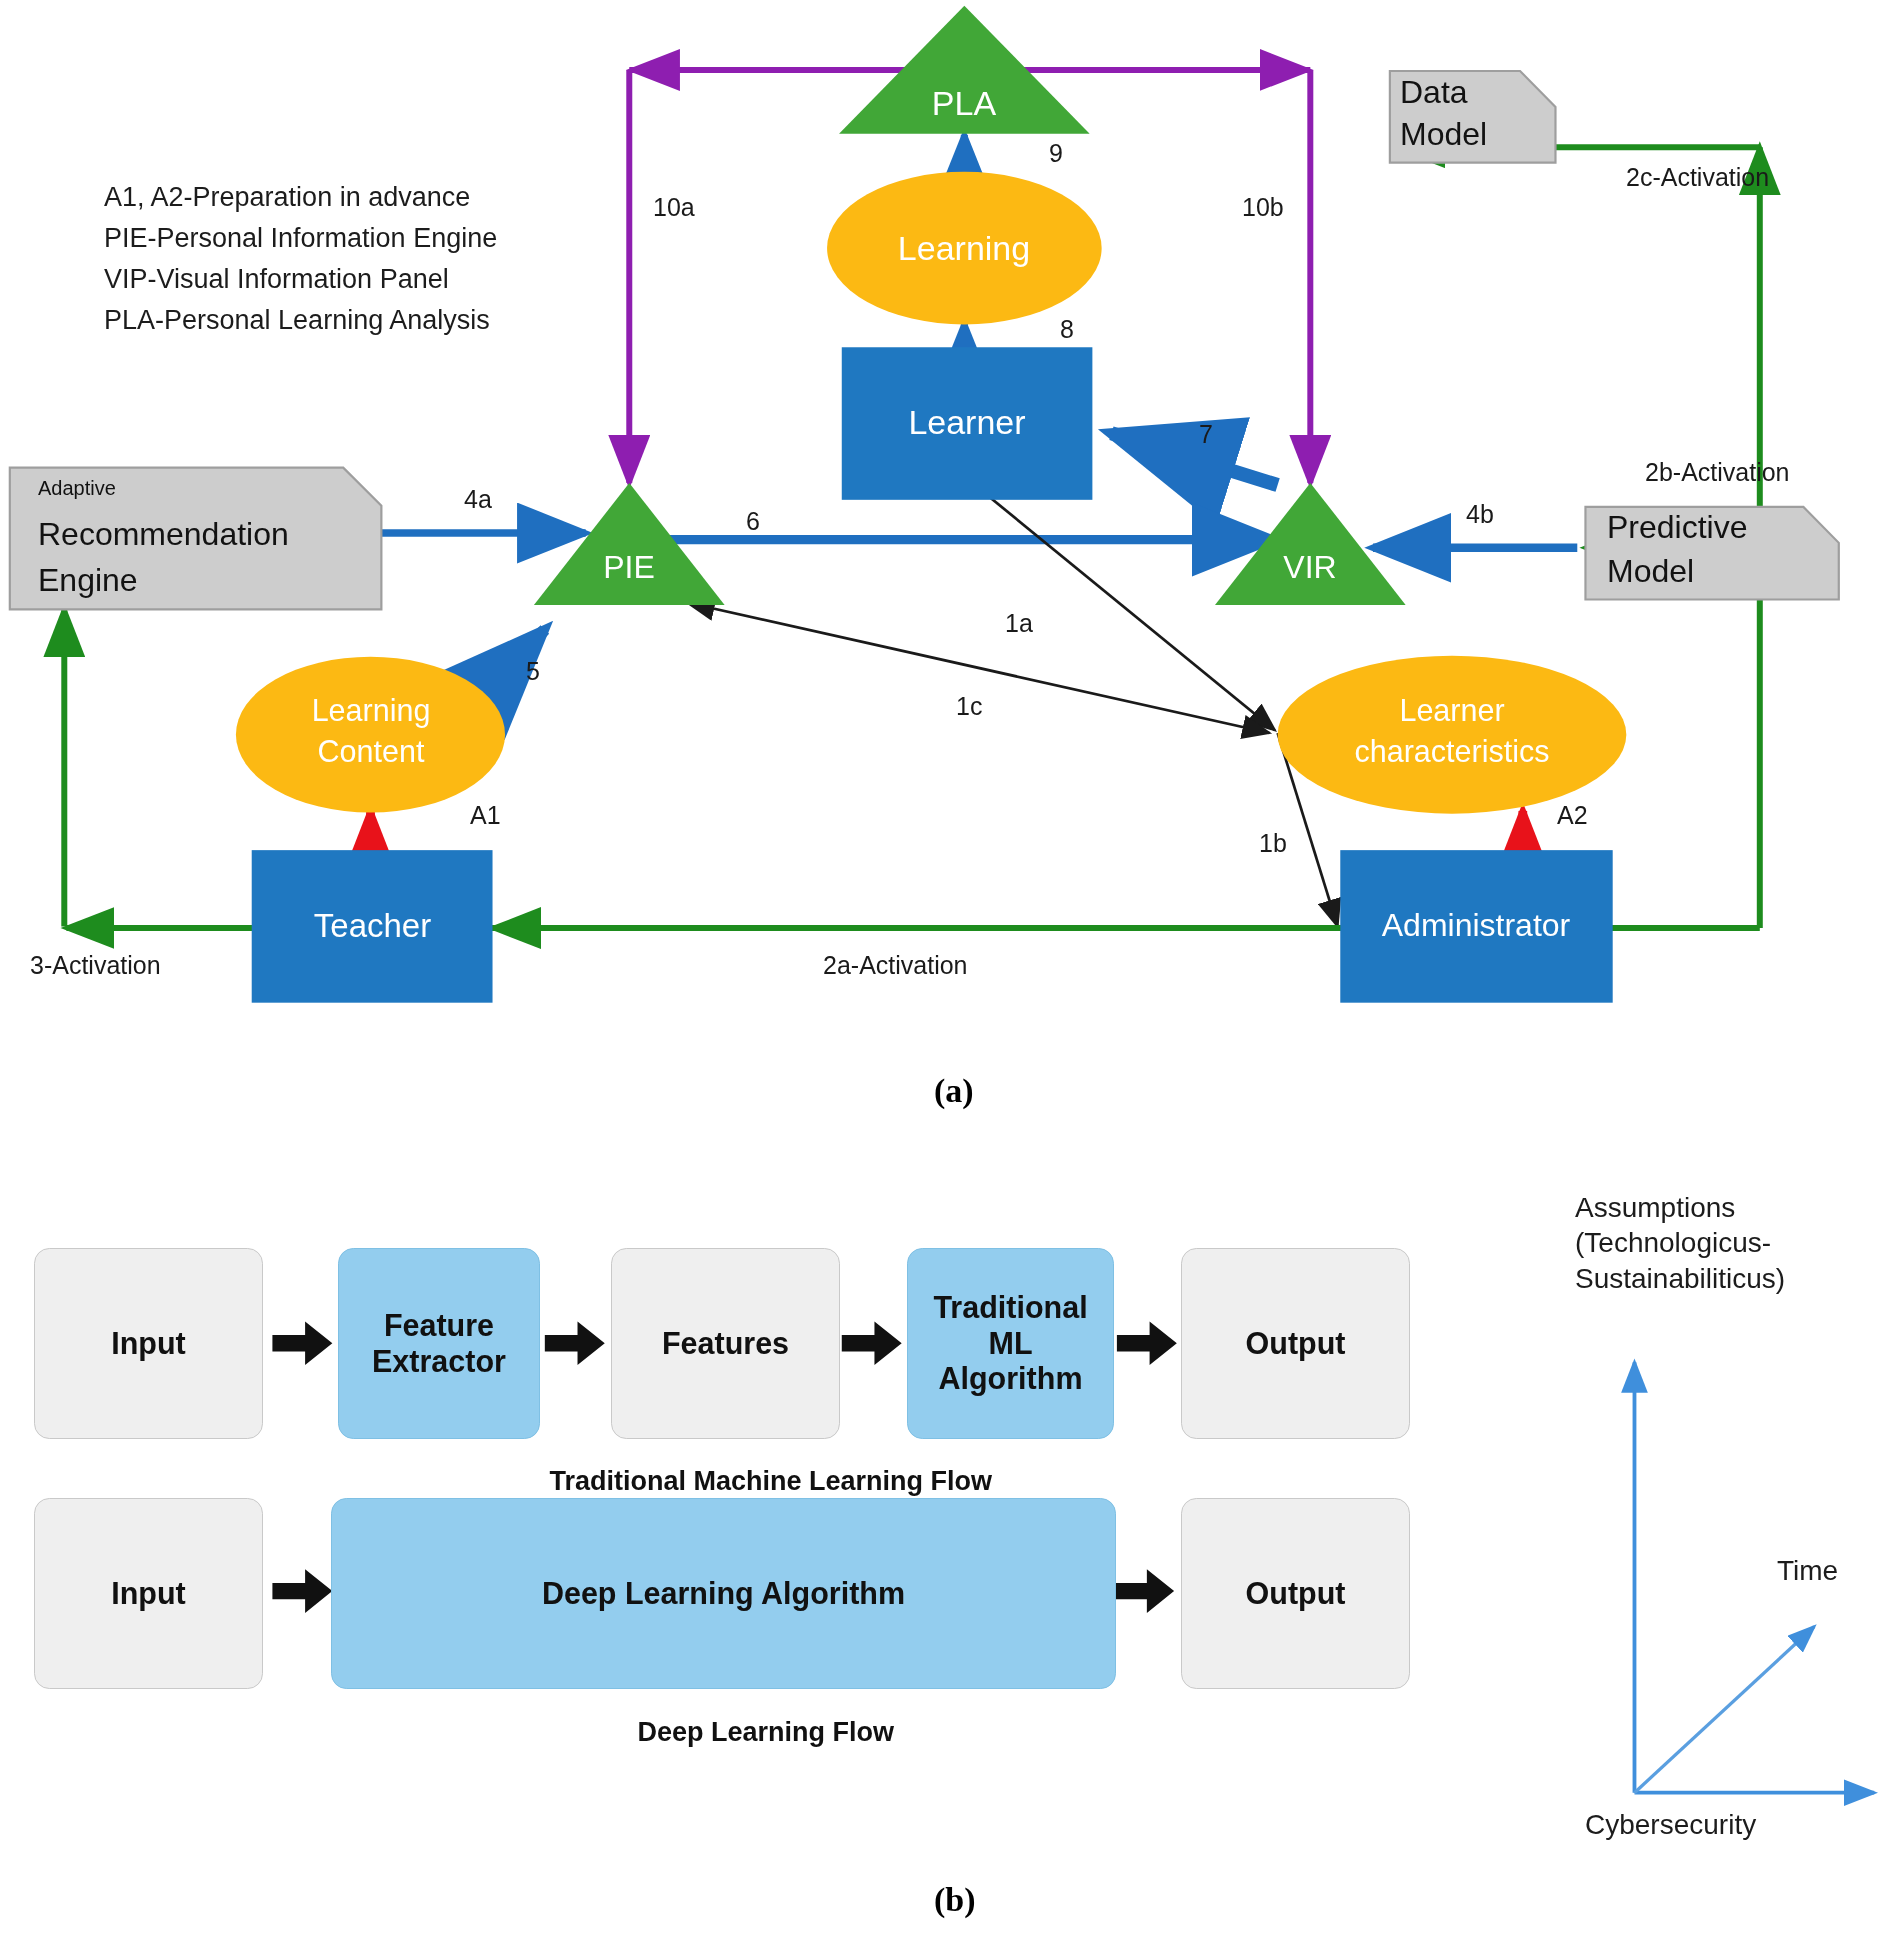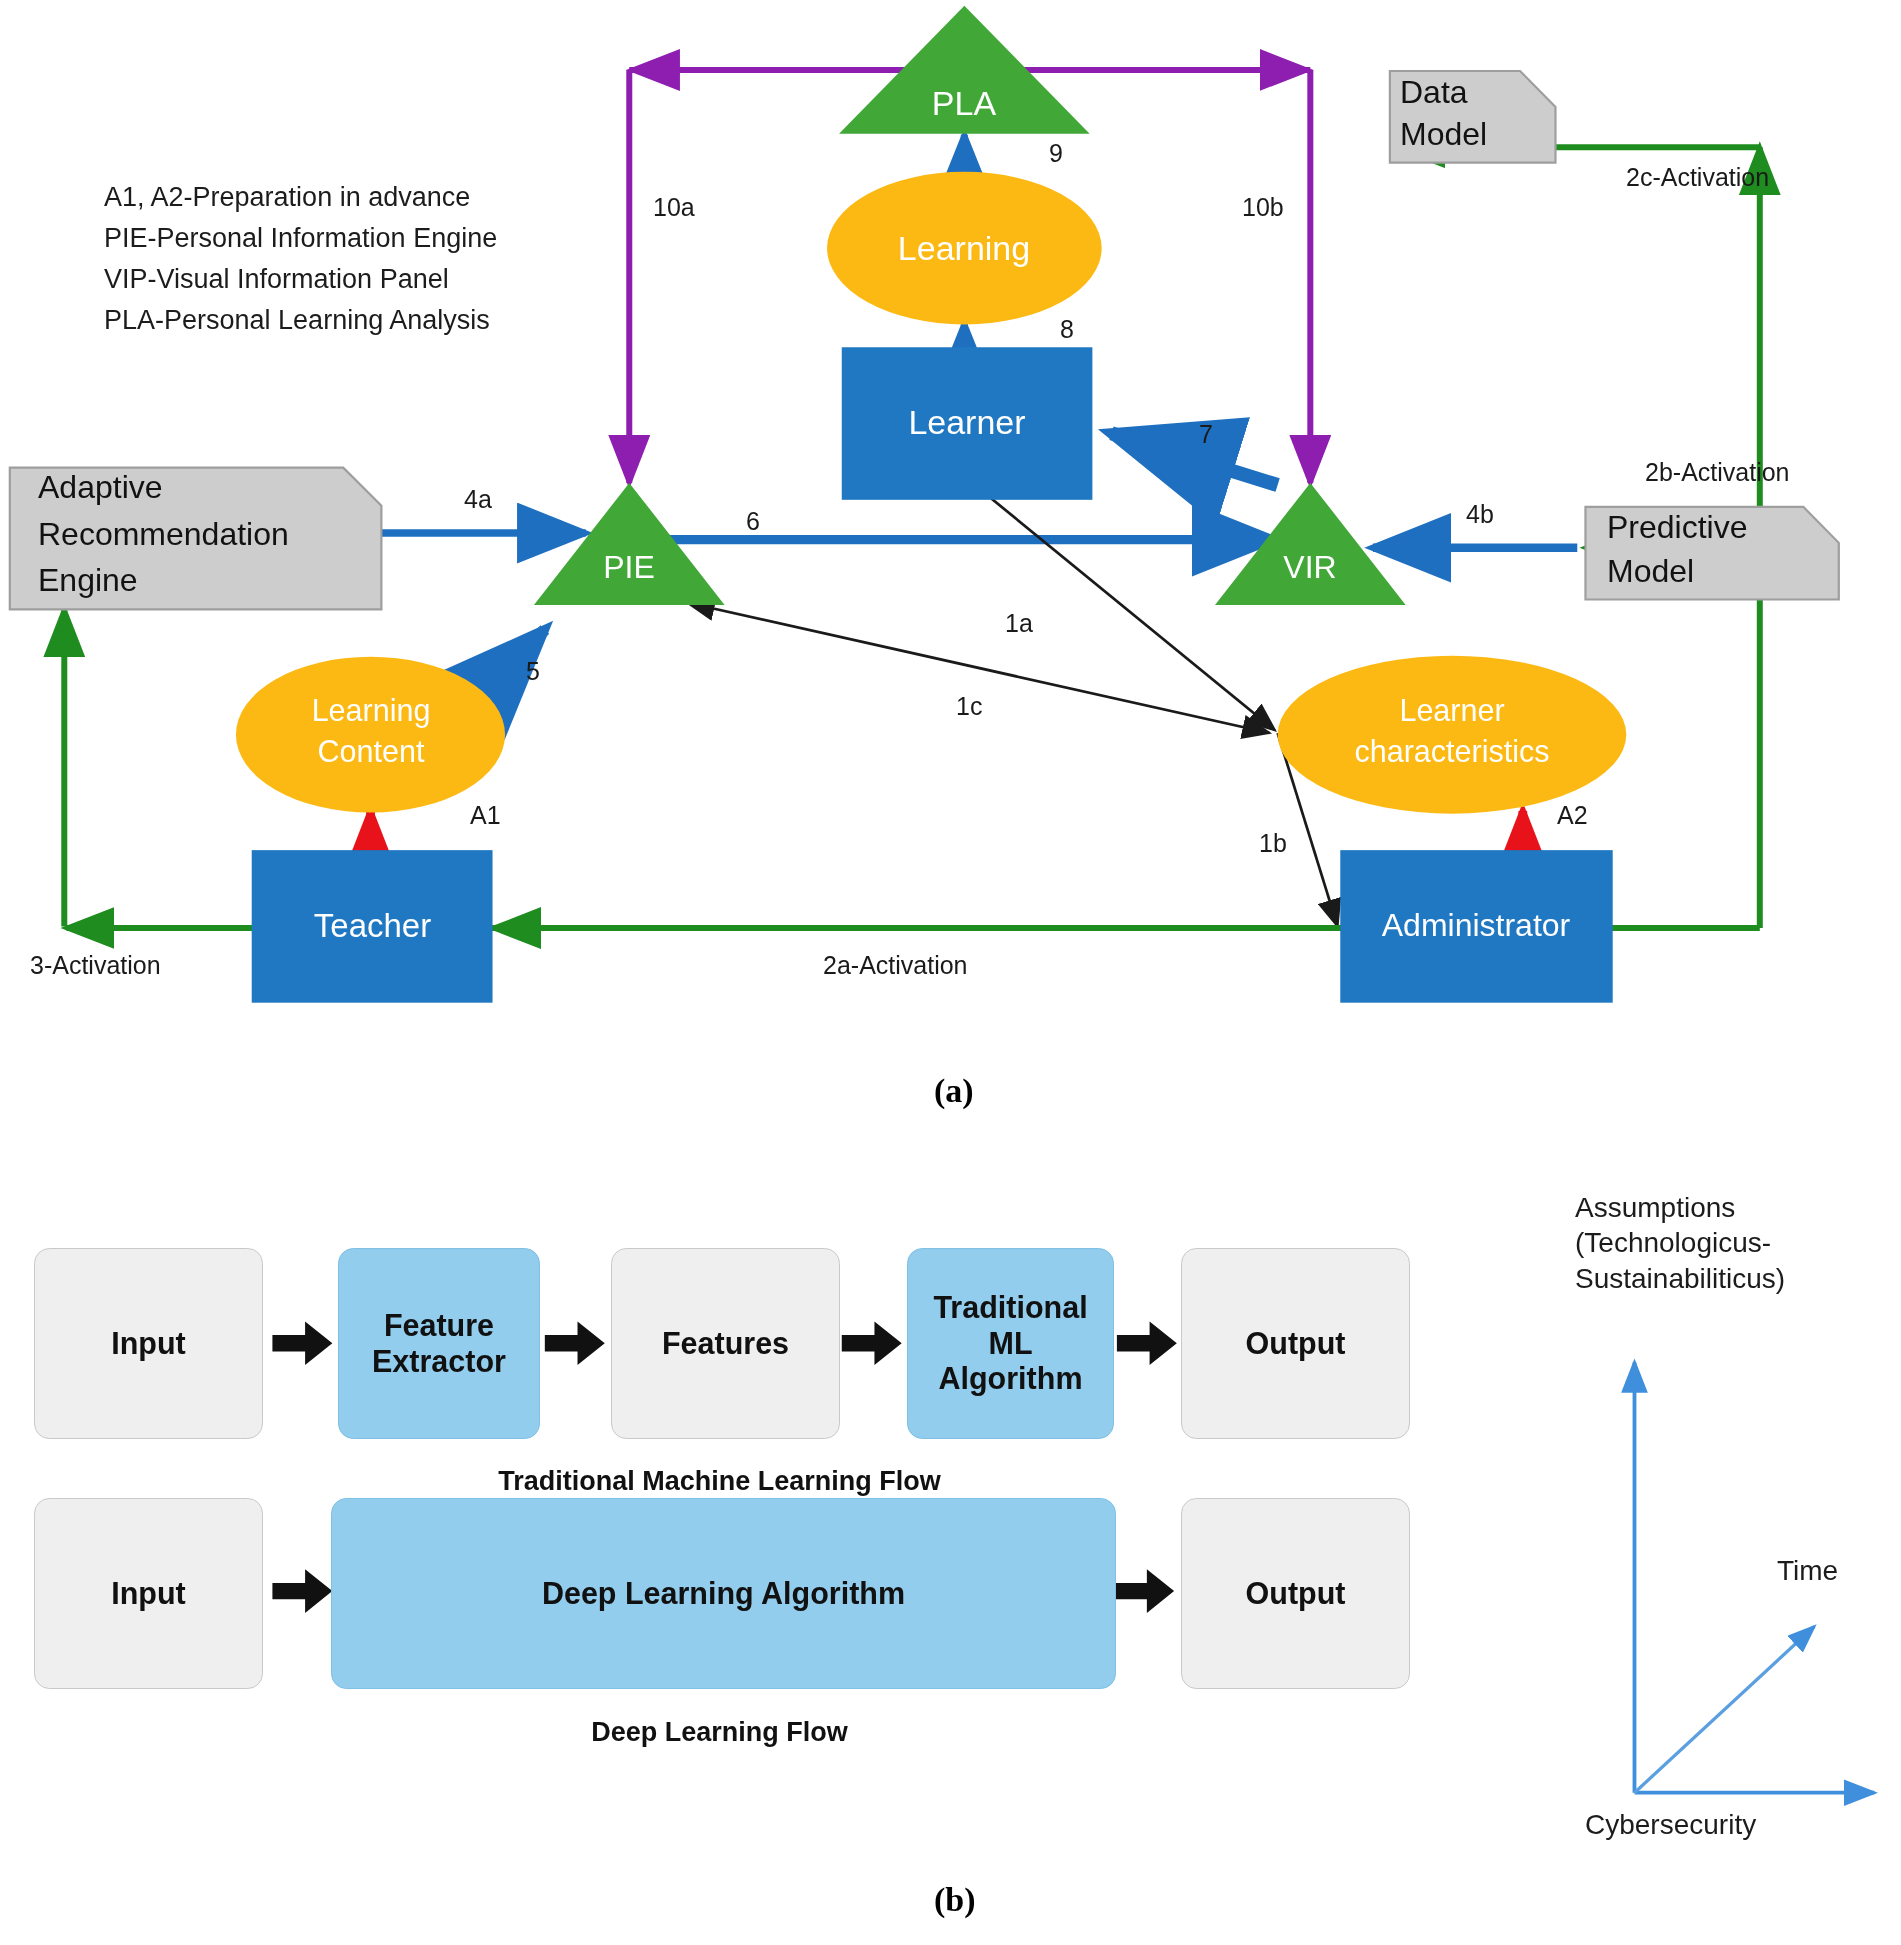--- a/index.html
+++ b/index.html
@@ -31,21 +31,21 @@
   
   .flowbox {
     position:absolute; display:flex; align-items:center; justify-content:center;
     text-align:center; border-radius:15.3px; font-weight:bold;
     color:#111; line-height:1.18; box-sizing:border-box;
   }
   .flowbox.grey { background:#efefef; border:1.6px solid #c9c9c9; }
   .flowbox.blue { background:#93cdee; border:1.6px solid #7fc0e4; }
 
   .flowcaption { position:absolute; font-weight:bold; font-size:27px; color:#111;
-                 text-align:center; white-space:nowrap; }
+                 text-align:right; white-space:nowrap; }
 
   .minichart-title { position:absolute; font-size:28px; color:#1c1c1c;
                      line-height:1.26; }
   .minichart-lbl { position:absolute; font-size:28px; color:#1c1c1c; white-space:nowrap; }
 </style>
 </head>
 <body>
 
 <div id="page">
 
@@ -183,21 +183,21 @@
   <div class="nodelabel white-txt" style="left:569px;top:550px;width:120px;height:36px;font-size:32px;">PIE</div>
 
   <div class="nodelabel white-txt" style="left:1250px;top:550px;width:120px;height:36px;font-size:32px;">VIR</div>
 
   <div class="nodelabel dark-txt" style="left:1400px;top:76px;width:147px;height:33px;font-size:32px;justify-content:flex-start;">Data</div>
   <div class="nodelabel dark-txt" style="left:1400px;top:118px;width:147px;height:33px;font-size:32px;justify-content:flex-start;">Model</div>
 
   <div class="nodelabel dark-txt" style="left:1607px;top:511px;width:218px;height:34px;font-size:32px;justify-content:flex-start;">Predictive</div>
   <div class="nodelabel dark-txt" style="left:1607px;top:555px;width:218px;height:34px;font-size:32px;justify-content:flex-start;">Model</div>
 
-  <div class="nodelabel dark-txt" style="left:38px;top:471px;width:338px;height:34px;font-size:32px;justify-content:flex-start;">Adaptive</div>
+  <div class="nodelabel dark-txt" style="left:38px;top:471px;width:338px;height:34px;font-size:20px;justify-content:flex-start;">Adaptive</div>
   <div class="nodelabel dark-txt" style="left:38px;top:518px;width:338px;height:34px;font-size:32px;justify-content:flex-start;">Recommendation</div>
   <div class="nodelabel dark-txt" style="left:38px;top:564px;width:338px;height:34px;font-size:32px;justify-content:flex-start;">Engine</div>
 
   <div class="nodelabel white-txt" style="left:240px;top:693px;width:262px;height:34px;font-size:30.5px;">Learning</div>
   <div class="nodelabel white-txt" style="left:240px;top:734px;width:262px;height:34px;font-size:30.5px;text-align:center;">Content</div>
 
   <div class="nodelabel white-txt" style="left:1294px;top:693px;width:316px;height:34px;font-size:30.5px;">Learner</div>
   <div class="nodelabel white-txt" style="left:1294px;top:734px;width:316px;height:34px;font-size:30.5px;">characteristics</div>
 
   <div class="nodelabel white-txt" style="left:252px;top:907px;width:241px;height:38px;font-size:33px;">Teacher</div>

